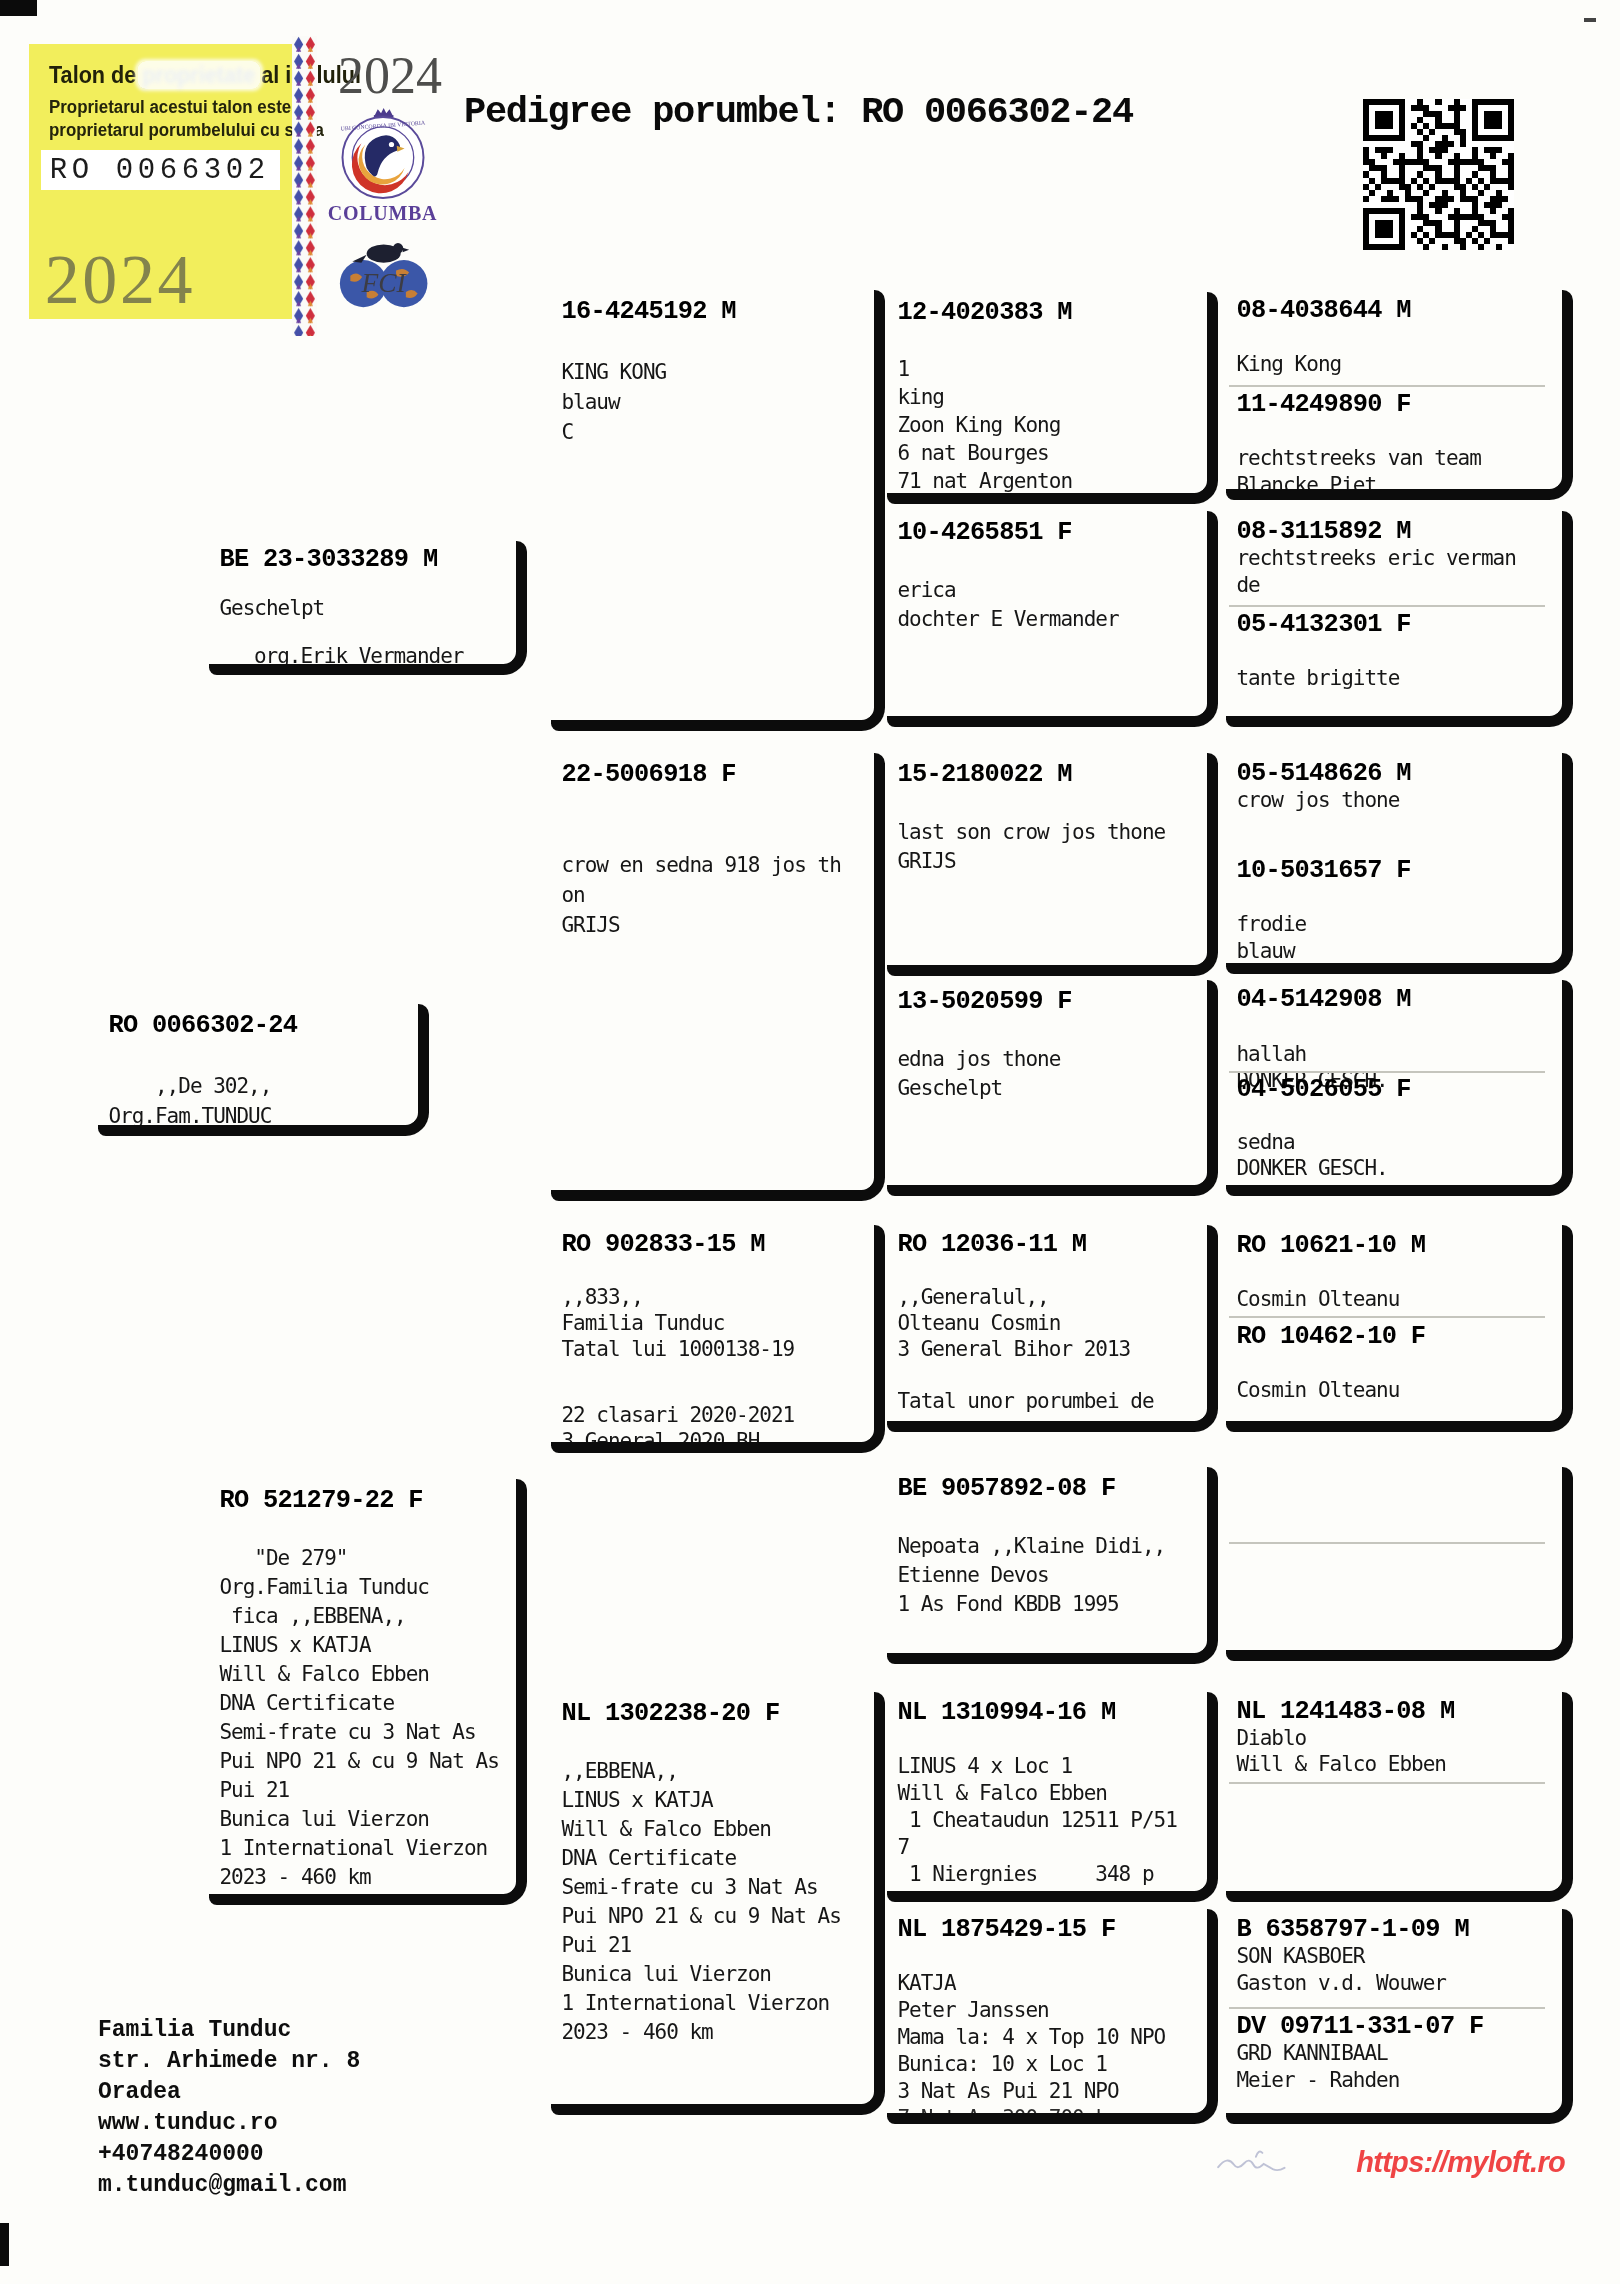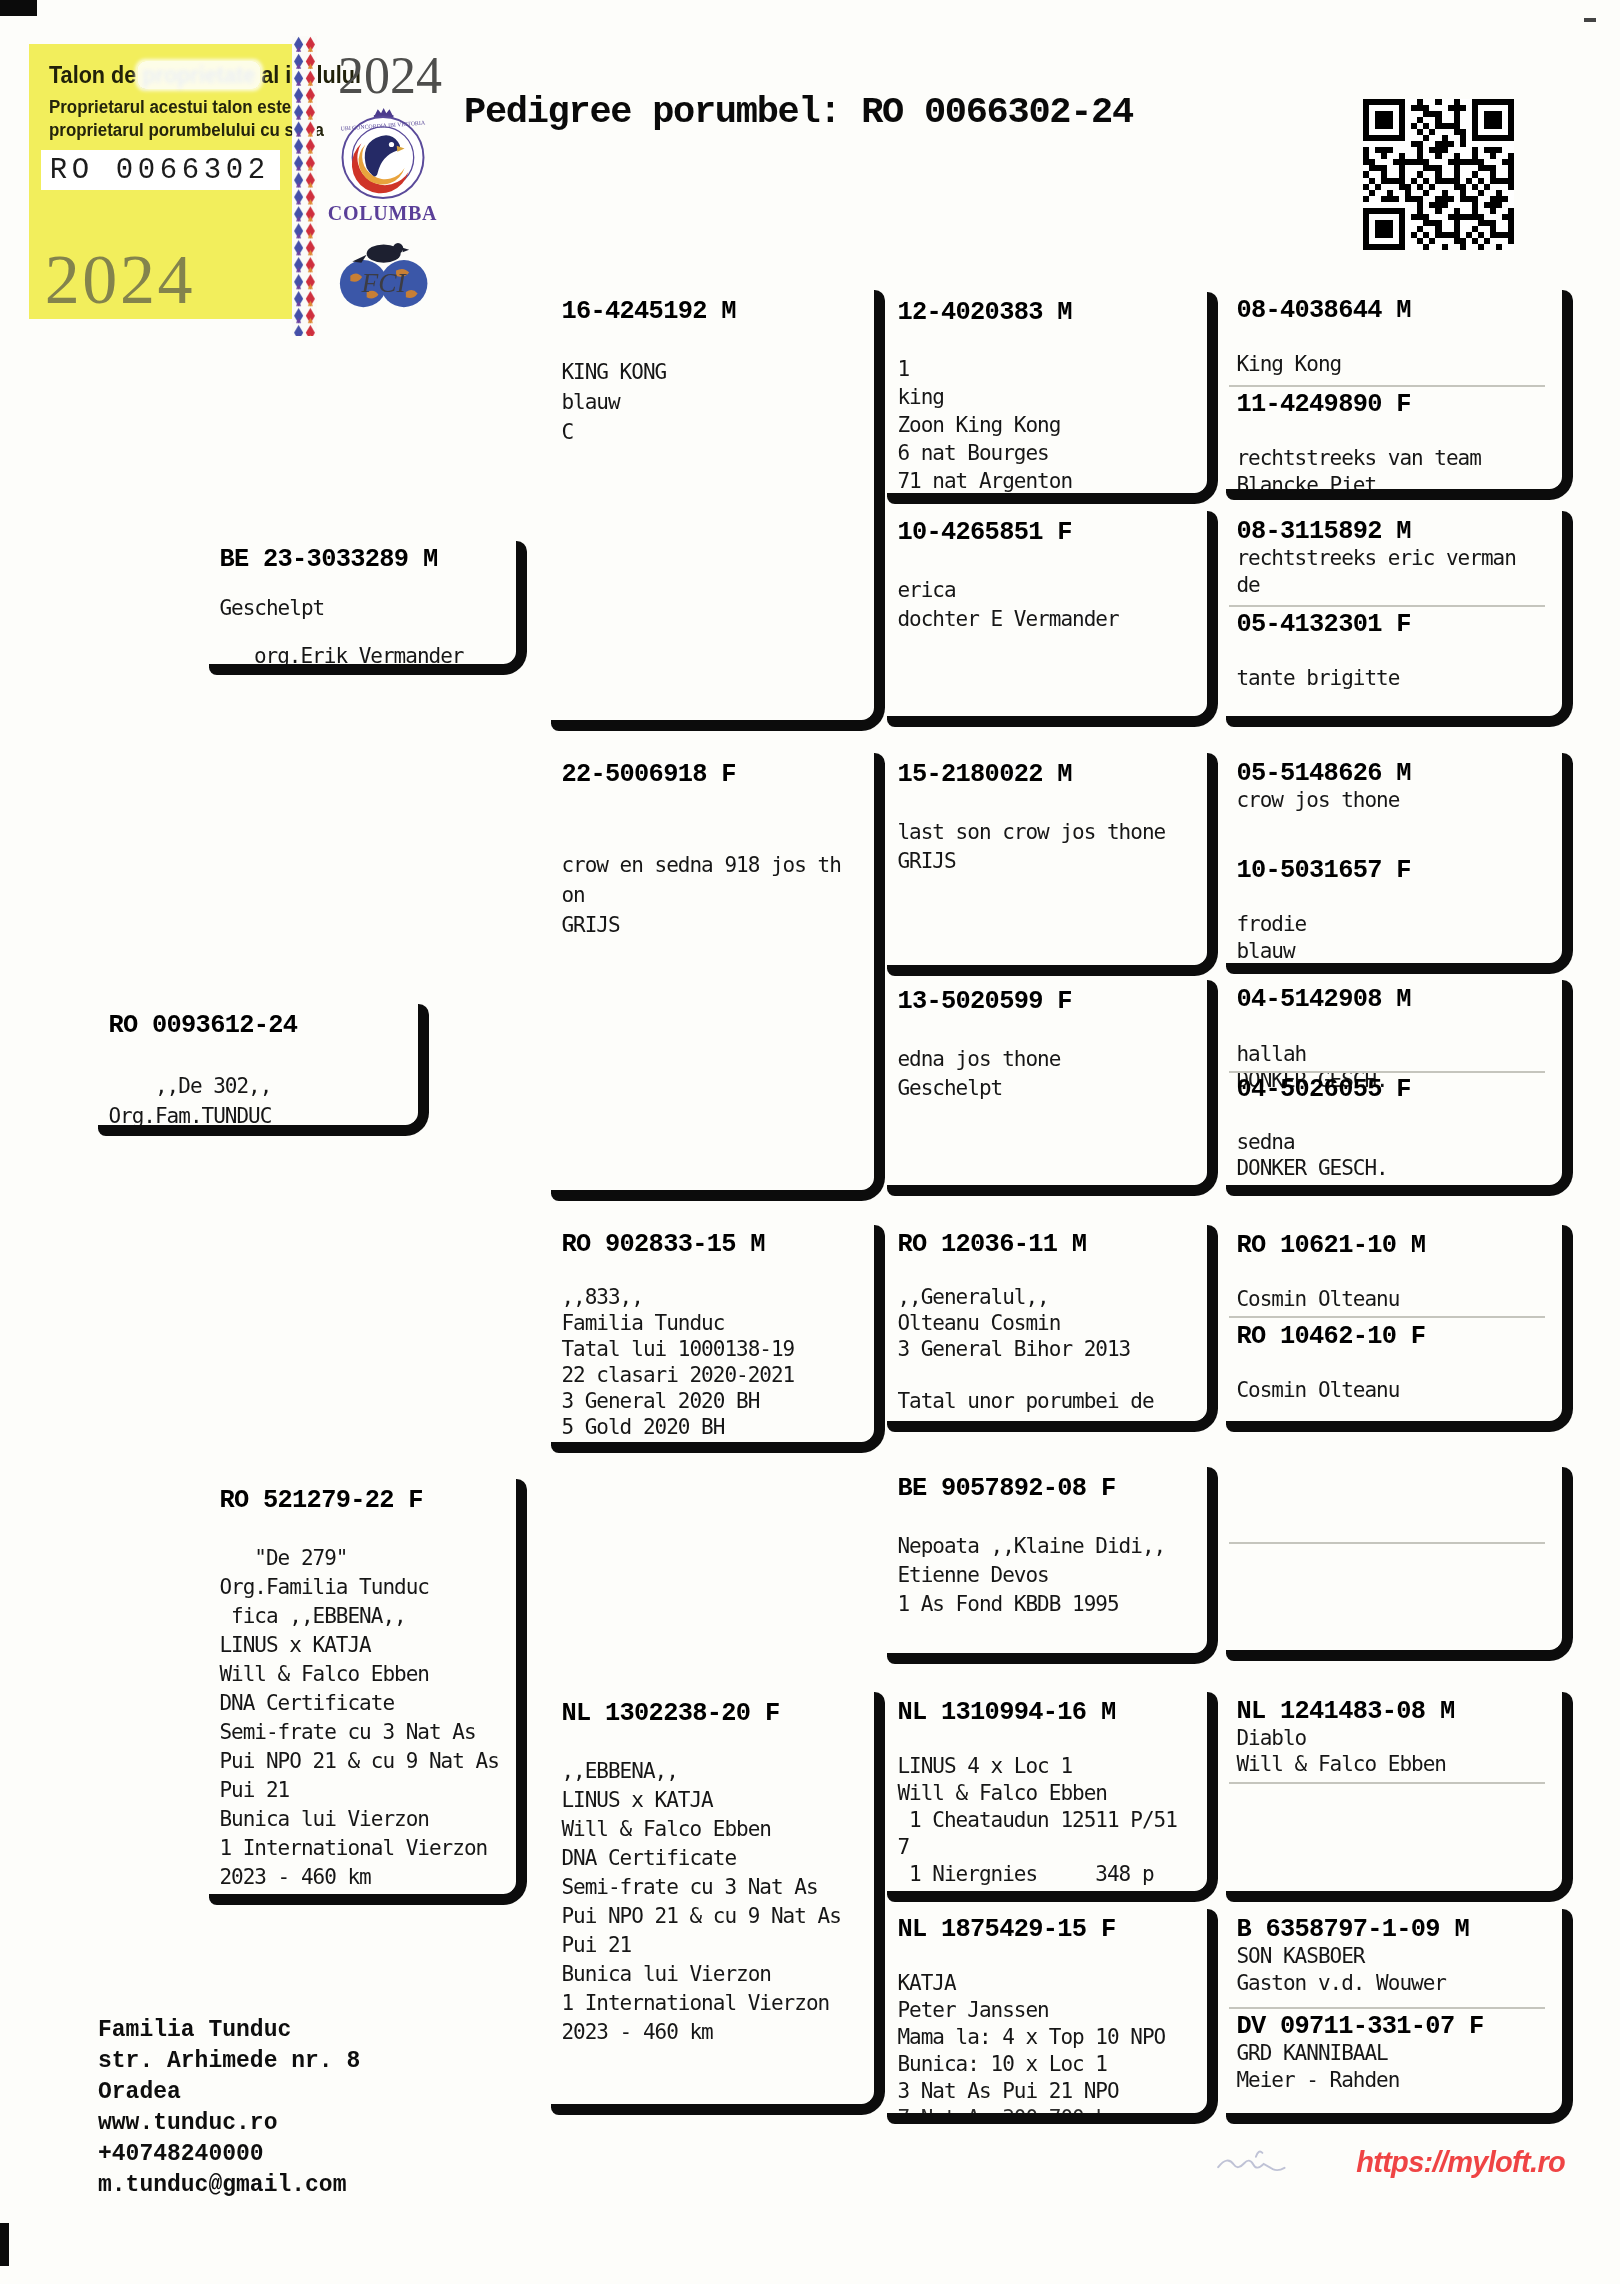--- a/index.html
+++ b/index.html
@@ -340,21 +340,21 @@
         <rect x="19" y="1" width="5" height="5" fill="#fff"></rect>
         <rect x="20" y="2" width="3" height="3" fill="#000"></rect>
         <rect x="0" y="18" width="7" height="7" fill="#000"></rect>
         <rect x="1" y="19" width="5" height="5" fill="#fff"></rect>
         <rect x="2" y="20" width="3" height="3" fill="#000"></rect>
       </svg></div>
 
   <div id="pedigree">
       <div class="pbox" style="left: 98px; top: 1004px; width: 320px; height: 121px;">
         <div class="entry" style="top: 6.5px;">
-          <div class="ln ring" style="height: 30px; line-height: 30px;">RO 0093612-24</div>
+          <div class="ln ring" style="height: 30px; line-height: 30px;">RO 0066302-24</div>
           <div class="ln d" style="height: 30px; line-height: 30px;"></div>
           <div class="ln d" style="height: 30px; line-height: 30px;">    ,,De 302,,</div>
           <div class="ln d" style="height: 30px; line-height: 30px;">Org.Fam.TUNDUC</div>
         </div>
       </div>
       <div class="pbox" style="left: 209px; top: 541px; width: 307px; height: 123px;">
         <div class="entry" style="top: 6.5px;">
           <div class="ln ring" style="height: 24px; line-height: 24px;">BE 23-3033289 M</div>
           <div class="ln d" style="height: 24px; line-height: 24px;"></div>
           <div class="ln d" style="height: 24px; line-height: 24px;">Geschelpt</div>
@@ -399,21 +399,21 @@
           <div class="ln d" style="height: 30px; line-height: 30px;">GRIJS</div>
         </div>
       </div>
       <div class="pbox" style="left: 551px; top: 1225px; width: 323px; height: 217px;">
         <div class="entry" style="top: 6.5px;">
           <div class="ln ring" style="height: 26px; line-height: 26px;">RO 902833-15 M</div>
           <div class="ln d" style="height: 26px; line-height: 26px;"></div>
           <div class="ln d" style="height: 26px; line-height: 26px;">,,833,,</div>
           <div class="ln d" style="height: 26px; line-height: 26px;">Familia Tunduc</div>
           <div class="ln d" style="height: 26px; line-height: 26px;">Tatal lui 1000138-19</div>
-          <div class="ln d" style="height: 26px; line-height: 26px;">22 clasari 2020-2021</div>
+          <div class="ln d" style="height: 26px; line-height: 26px; margin-top: 40px;">22 clasari 2020-2021</div>
           <div class="ln d" style="height: 26px; line-height: 26px;">3 General 2020 BH</div>
           <div class="ln d" style="height: 26px; line-height: 26px;">5 Gold 2020 BH</div>
         </div>
       </div>
       <div class="pbox" style="left: 551px; top: 1692px; width: 323px; height: 412px;">
         <div class="entry" style="top: 6.5px;">
           <div class="ln ring" style="height: 29px; line-height: 29px;">NL 1302238-20 F</div>
           <div class="ln d" style="height: 29px; line-height: 29px;"></div>
           <div class="ln d" style="height: 29px; line-height: 29px;">,,EBBENA,,</div>
           <div class="ln d" style="height: 29px; line-height: 29px;">LINUS x KATJA</div>

